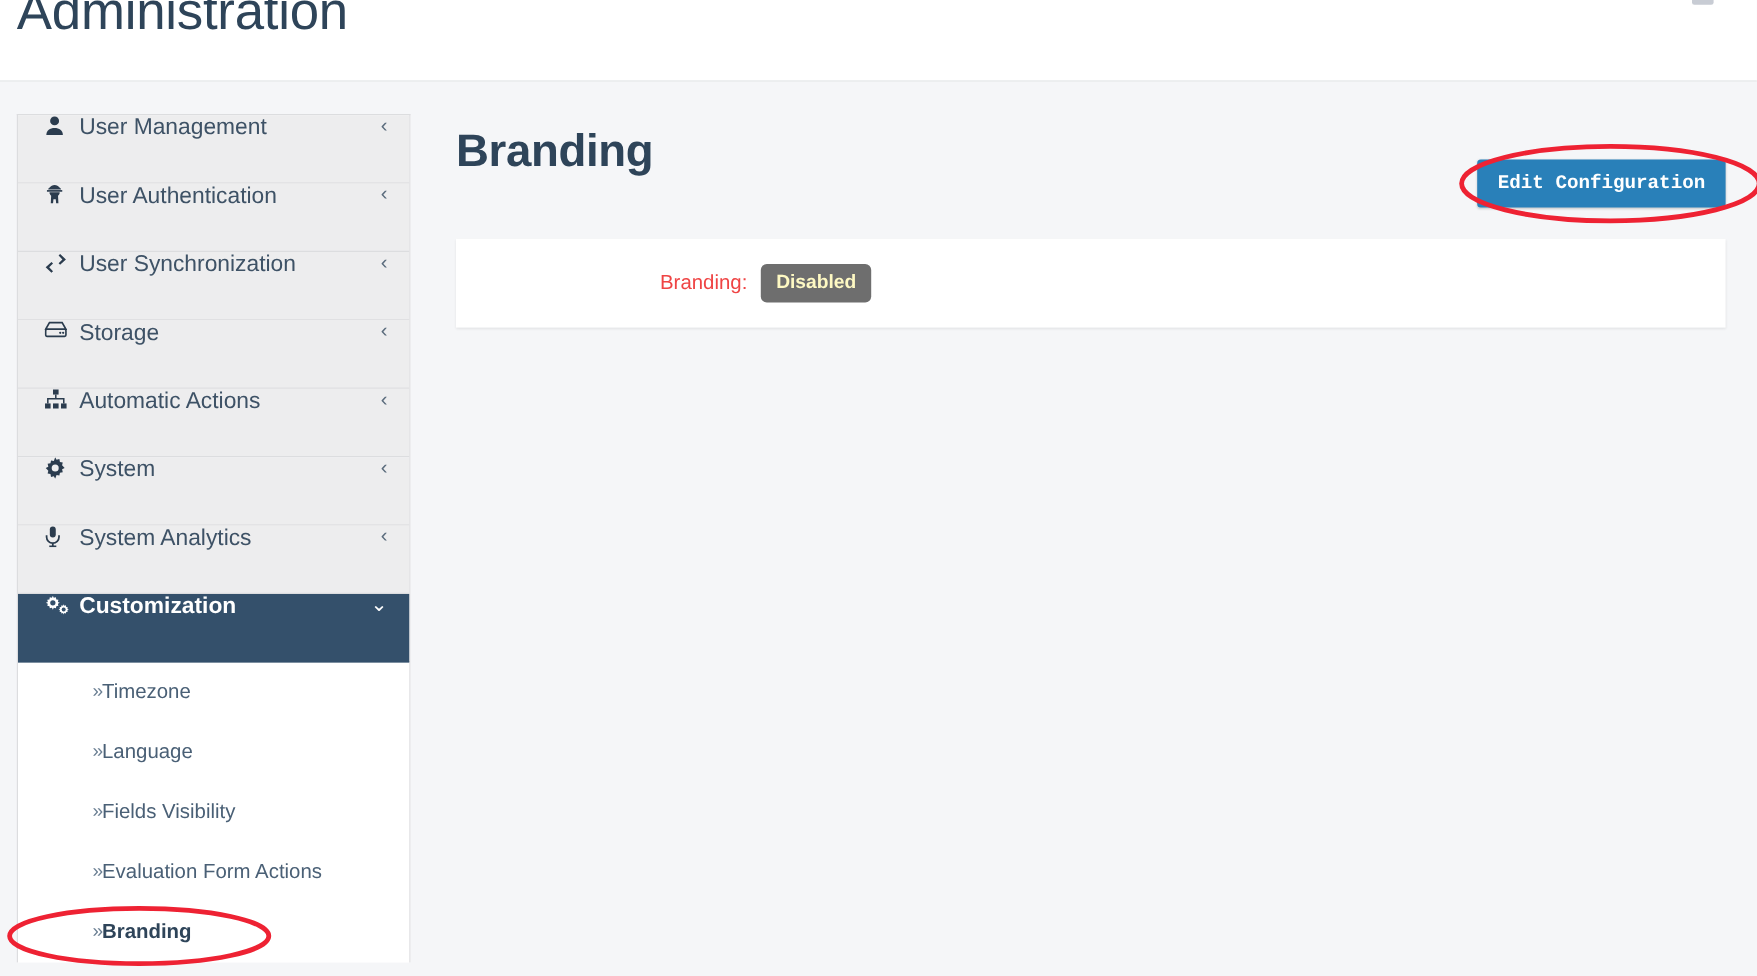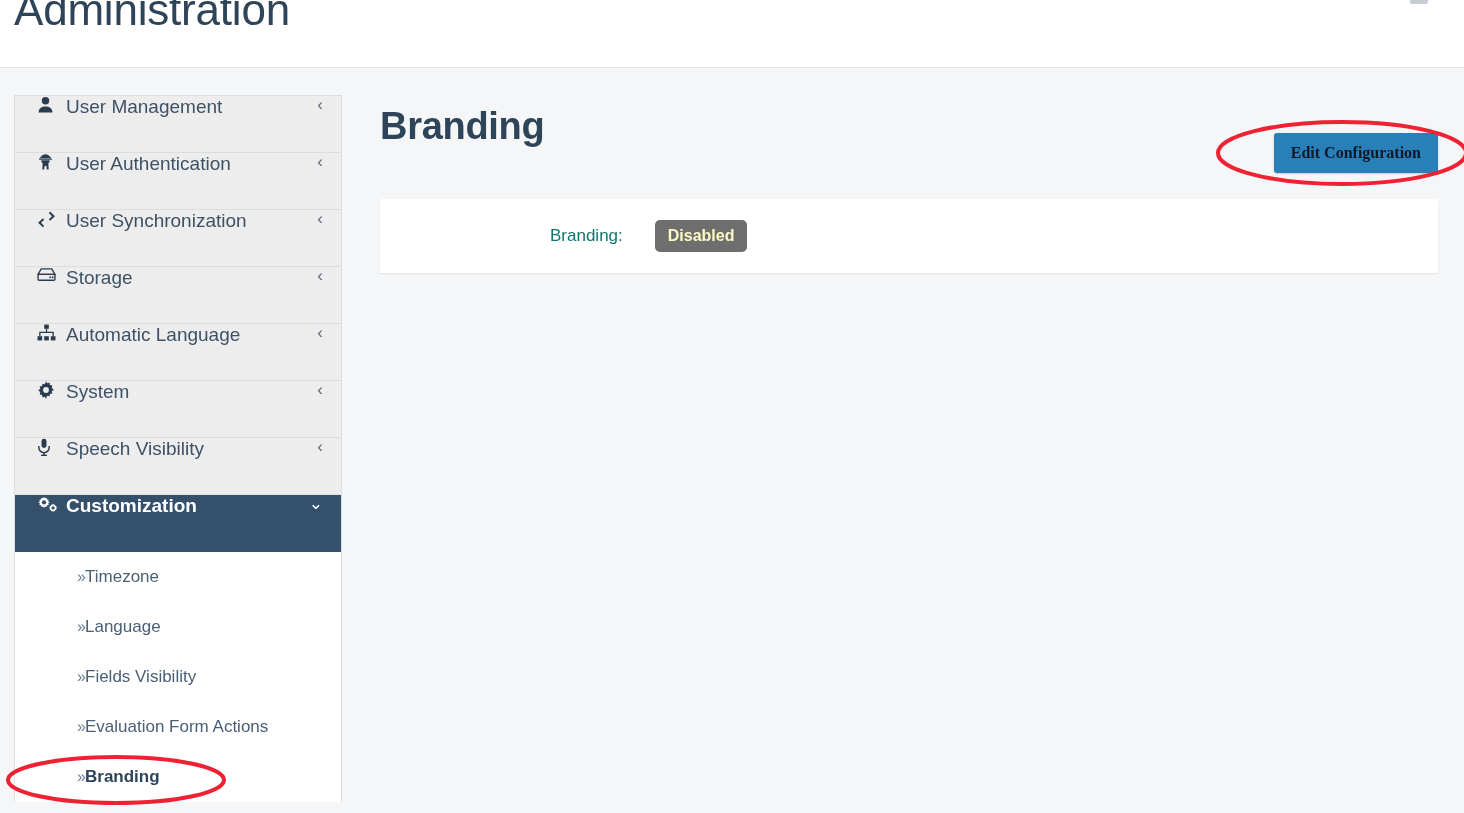--- a/index.html
+++ b/index.html
@@ -135,48 +135,48 @@
     font-weight: 700;
     color: #2e4459;
     line-height: 1.05;
     letter-spacing: -0.3px;
   }
 
   .edit-btn {
     position: absolute;
     right: 0; top: 38px;
     background: #2980b9;
-    color: #0f172a;
+    color: #ffffff;
     border: none;
     border-radius: 3px;
     padding: 11px 17px;
     font-size: 16px;
     font-weight: 700;
-    font-family: Liberation Serif, serif;
+    font-family: Liberation Mono, monospace;
     cursor: pointer;
     box-shadow: 0 1px 2px rgba(0,0,0,0.18);
   }
 
   .card {
     position: absolute;
     left: 0; top: 104px;
     width: 1058px; height: 74px;
     background: #ffffff;
     box-shadow: 0 1px 2px rgba(0,0,0,0.08);
   }
   .card-row {
     display: flex;
     align-items: center;
     height: 100%;
     padding-left: 170px;
   }
   .field-label {
     font-size: 17px;
-    color: #0f766e;
-    margin-right: 32px;
+    color: #ef4444;
+    margin-right: 11px;
   }
   .badge {
     display: inline-block;
     background: #6e6e6e;
     color: #fef9c3;
     font-size: 16px;
     font-weight: 700;
     padding: 7px 13px;
     border-radius: 5px;
   }
@@ -254,21 +254,21 @@
   <div class="nav-item">
     <span class="nav-icon">
       <svg width="19" height="17" viewBox="0 0 18 16">
           <rect x="6.8" y="0.5" width="4.4" height="4" fill="currentColor"></rect>
           <rect x="0.5" y="11.5" width="4.4" height="4" fill="currentColor"></rect>
           <rect x="6.8" y="11.5" width="4.4" height="4" fill="currentColor"></rect>
           <rect x="13.1" y="11.5" width="4.4" height="4" fill="currentColor"></rect>
           <path d="M9 4.5v3.3M2.7 11.5V7.8h12.6v3.7M2.7 7.8h12.6" stroke="currentColor" stroke-width="1.2" fill="none"></path>
         </svg>
     </span>
-    <span class="nav-label">Automatic Language</span>
+    <span class="nav-label">Automatic Actions</span>
     <span class="nav-caret">‹</span>
   </div>
 
   <div class="nav-item">
     <span class="nav-icon">
       <svg width="18" height="18" viewBox="0 0 16 16">
           <path d="M8 0l1 1.9 2.1-.5.4 2.1 2.1.4-.5 2.1L15 8l-1.9 1 .5 2.1-2.1.4-.4 2.1-2.1-.5L8 16l-1-1.9-2.1.5-.4-2.1-2.1-.4.5-2.1L1 8l1.9-1-.5-2.1 2.1-.4.4-2.1L7 2.9z" fill="currentColor"></path>
           <circle cx="8" cy="8" r="2.6" fill="#ededee"></circle>
         </svg>
     </span>
@@ -278,21 +278,21 @@
 
   <div class="nav-item">
     <span class="nav-icon">
       <svg width="14" height="18" viewBox="0 0 12 16">
           <rect x="3.8" y="0.6" width="4.4" height="8.2" rx="2.2" fill="currentColor"></rect>
           <path d="M1.4 7.2v1.2a4.6 4.6 0 009.2 0V7.2" fill="none" stroke="currentColor" stroke-width="1.3"></path>
           <path d="M6 13v2.4" stroke="currentColor" stroke-width="1.3"></path>
           <path d="M3.4 15.4h5.2" stroke="currentColor" stroke-width="1.3"></path>
         </svg>
     </span>
-    <span class="nav-label">Speech Visibility</span>
+    <span class="nav-label">System Analytics</span>
     <span class="nav-caret">‹</span>
   </div>
 
   <div class="nav-item active">
     <span class="nav-icon">
       <svg width="22" height="18" viewBox="0 0 20 16">
           <path d="M6.4 1.2l.7 1.5 1.6-.4.3 1.6 1.6.3-.4 1.6 1.5.7-1.5.7.4 1.6-1.6.3-.3 1.6-1.6-.4-.7 1.5-.7-1.5-1.6.4-.3-1.6-1.6-.3.4-1.6-1.5-.7 1.5-.7-.4-1.6 1.6-.3.3-1.6 1.6.4z" fill="currentColor"></path>
           <circle cx="6.4" cy="6.5" r="2" fill="#34506b"></circle>
           <path d="M14.6 7.6l.5 1.1 1.2-.3.2 1.2 1.2.2-.3 1.2 1.1.5-1.1.5.3 1.2-1.2.2-.2 1.2-1.2-.3-.5 1.1-.5-1.1-1.2.3-.2-1.2-1.2-.2.3-1.2-1.1-.5 1.1-.5-.3-1.2 1.2-.2.2-1.2 1.2.3z" fill="currentColor"></path>
           <circle cx="14.6" cy="11.5" r="1.5" fill="#34506b"></circle>

